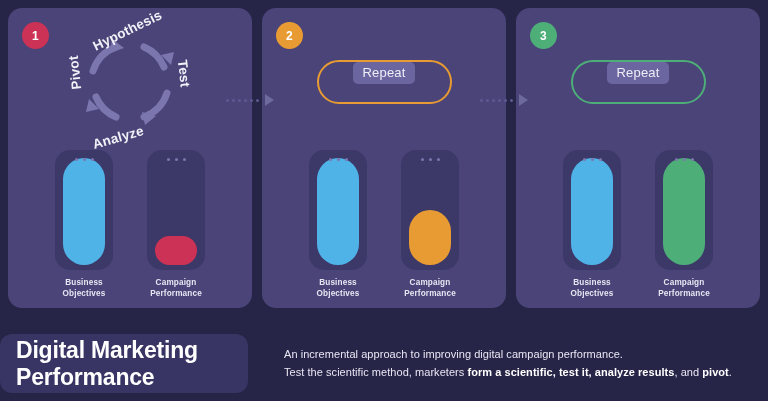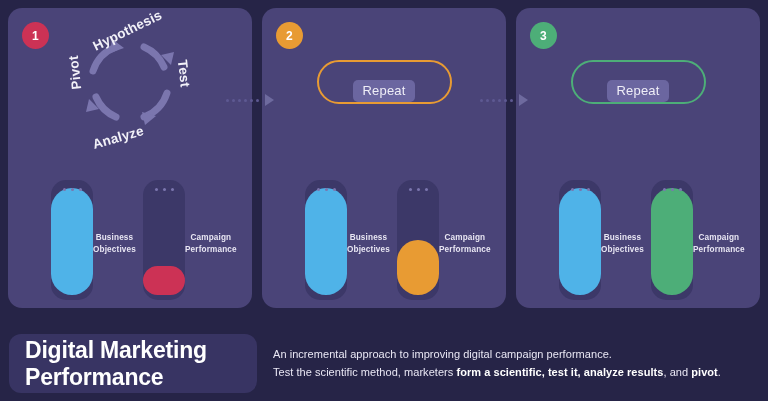--- a/index.html
+++ b/index.html
@@ -72,21 +72,21 @@
   .cyc-hyp { left: 24px;  top: 4px;   transform: rotate(-26deg); }
   .cyc-test{ right: -4px; top: 47px;  transform: rotate(84deg); }
   .cyc-ana { left: 26px;  bottom: 0px;transform: rotate(-16deg); }
   .cyc-piv { left: -8px;  top: 46px;  transform: rotate(-96deg); }
 
   .repeat-pill {
     width: 135px; height: 44px;
     border-radius: 22px;
     border: 2.4px solid #E89B33;
     display: flex;
-    align-items: flex-end;
+    align-items: flex-start;
     justify-content: center;
   }
   .repeat-pill.green { border-color: #4DAE78; }
   .repeat-tag {
     background: #6B66A0;
     color: #EFEEF7;
     font-size: 13px;
     font-weight: 500;
     padding: 3px 9px 4px 9px;
     border-radius: 5px;
@@ -98,21 +98,21 @@
     position: absolute;
     left: 0; bottom: 8px;
     width: 100%;
     display: flex;
     justify-content: center;
     gap: 26px;
   }
   .barcol {
     width: 66px;
     display: flex;
-    flex-direction: row;
+    flex-direction: column;
     align-items: center;
   }
   .bartrack {
     position: relative;
     width: 58px; height: 120px;
     background: #3C3868;
     border-radius: 15px;
     display: flex;
     align-items: flex-end;
     justify-content: center;
@@ -171,21 +171,21 @@
     border-bottom: 6px solid transparent;
   }
 
   
   .footer {
     position: absolute;
     left: 0; bottom: 0;
     width: 768px; height: 75px;
     display: flex;
     align-items: stretch;
-    padding: 8px 8px 8px 9px;
+    padding: 8px 8px 8px 0;
   }
   .title-card {
     width: 248px;
     background: #383463;
     border-radius: 12px;
     display: flex;
     flex-direction: column;
     justify-content: center;
     padding-left: 16px;
   }
@@ -195,20 +195,21 @@
     font-weight: 700;
     line-height: 1.16;
     letter-spacing: -0.2px;
   }
   .desc {
     flex: 1;
     padding-left: 16px;
     display: flex;
     flex-direction: column;
     justify-content: center;
+    margin-left: 20px;
   }
   .desc p {
     color: #E9E7F4;
     font-size: 11px;
     line-height: 1.62;
     letter-spacing: 0.05px;
   }
   .desc b { font-weight: 700; color: #FFFFFF; }
 </style>
 </head>

